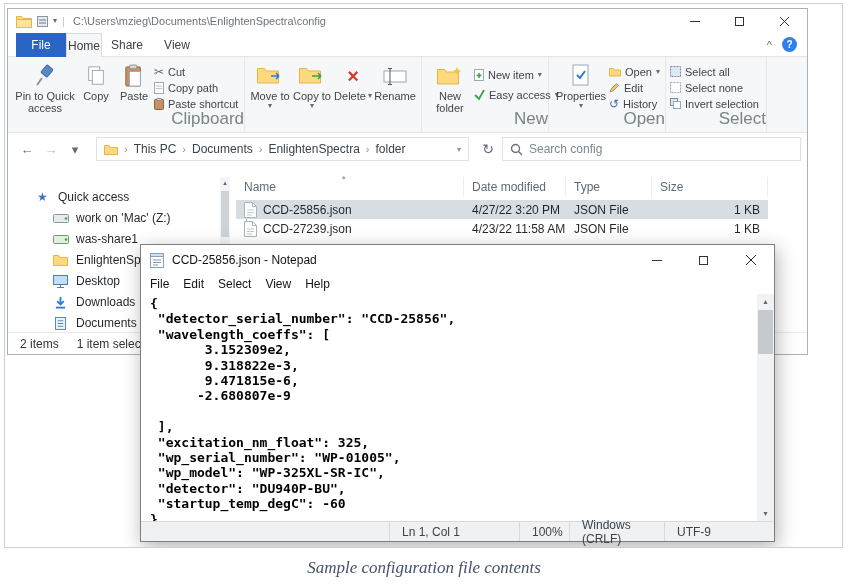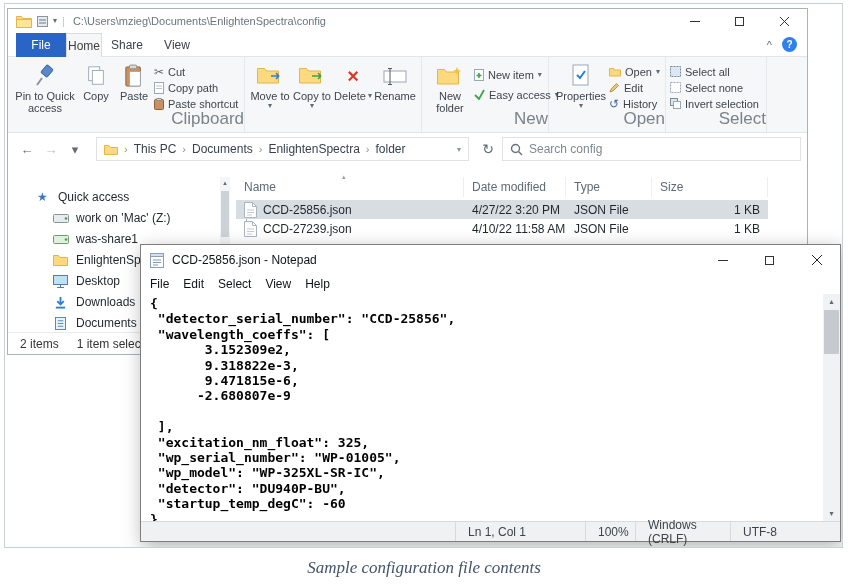--- a/index.html
+++ b/index.html
@@ -64,21 +64,21 @@
 .cols-header{position:absolute;left:228px;top:12px;height:20px;display:flex;font-size:12px;color:#5d6a76}
 .col{padding:0 8px;border-right:1px solid #eceef0;display:flex;align-items:center}
 .sort-caret{position:absolute;left:334px;top:8px;font-size:7px;color:#98a2ac}
 .frow{position:absolute;left:228px;height:19px;display:flex;align-items:center;font-size:12px;color:#1f262c}
 .frow.selected{background:#d8dde2}
 .fcell{padding:0 8px;display:flex;align-items:center;gap:6px;height:100%;overflow:hidden;white-space:nowrap}
 .fcell.fsize{justify-content:flex-end}
 .ex-status{position:absolute;left:0;bottom:0;right:0;height:22px;border-top:1px solid #e8eaec;display:flex;align-items:center;font-size:12px;color:#333;gap:18px;padding-left:12px;background:#fff}
 
 
-.notepad{position:absolute;left:135px;top:240px;width:701px;height:298px;background:#fff;border:1px solid #7e7e7e;box-shadow:2px 5px 18px rgba(0,0,0,.30);z-index:2}
+.notepad{position:absolute;left:135px;top:240px;width:635px;height:298px;background:#fff;border:1px solid #7e7e7e;box-shadow:2px 5px 18px rgba(0,0,0,.30);z-index:2}
 .np-titlebar{position:absolute;left:0;top:0;right:0;height:30px;background:#fff;display:flex;align-items:center;padding-left:9px}
 .np-title{font-size:12px;color:#101418;margin-left:8px}
 .np-controls{position:absolute;right:0;top:0;height:30px;display:flex}
 .np-wc{width:47px;height:30px;display:flex;align-items:center;justify-content:center}
 .np-menubar{position:absolute;left:0;top:30px;right:0;height:19px;background:#fff;display:flex;font-size:12px;color:#101418;padding-left:2px}
 .np-menu{padding:2px 7px}
 .np-text{position:absolute;left:0;top:49px;right:17px;bottom:20px;background:#fff;overflow:hidden}
 .np-pre{font-family:"DejaVu Sans Mono","Liberation Mono",monospace;font-size:13px;font-weight:bold;line-height:15.4px;color:#000;padding:2px 0 0 9px;white-space:pre}
 .np-scroll{position:absolute;right:0;top:49px;width:17px;bottom:20px;background:#f1f2f3}
 .np-scroll .sc-up,.np-scroll .sc-dn{position:absolute;left:0;right:0;text-align:center;font-size:8px;color:#5f6b76}
@@ -520,21 +520,21 @@
                 <path d="M.5 .5h8l4 4v11H.5z" fill="#fff" stroke="#a9b4bf"></path>
                 <path d="M8.5 .5v4h4" fill="none" stroke="#a9b4bf"></path>
                 <line x1="3" y1="8" x2="10" y2="8" stroke="#c3ccd4"></line>
                 <line x1="3" y1="10.5" x2="10" y2="10.5" stroke="#c3ccd4"></line>
                 <line x1="3" y1="13" x2="8" y2="13" stroke="#c3ccd4"></line>
               </svg>
             </span>
           <span>CCD-27239.json</span>
         </div>
         <div class="fcell" style="width:102px">
-            <span>4/10/22 11:58 AM</span>
+            <span>4/23/22 11:58 AM</span>
           </div>
         <div class="fcell" style="width:86px">
             <span>JSON File</span>
           </div>
         <div class="fcell fsize" style="width:116px">
             <span>1 KB</span>
           </div>
       </div>
     </div>
 
@@ -607,19 +607,19 @@
       <span class="np-cell" style="width:130px">
           <span>Ln 1, Col 1</span>
         </span>
       <span class="np-cell" style="width:50px">
           <span>100%</span>
         </span>
       <span class="np-cell" style="width:95px">
           <span>Windows (CRLF)</span>
         </span>
       <span class="np-cell" style="width:110px">
-          <span>UTF-8</span>
+          <span>UTF-9</span>
         </span>
     </div>
   </div>
 </div>
 
 <div class="caption">Sample configuration file contents</div>
 
 </body></html>

